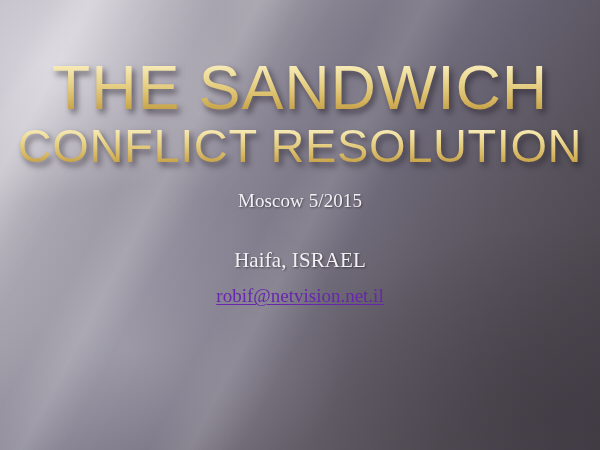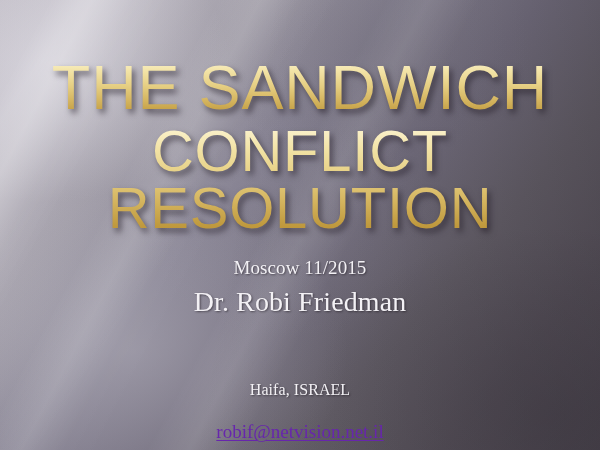--- a/index.html
+++ b/index.html
@@ -113,21 +113,21 @@
         #c09a3e 88%,
         #b98f35 100%);
     -webkit-background-clip: text;
     background-clip: text;
     color: transparent;
     -webkit-text-fill-color: transparent;
     filter: drop-shadow(3px 4px 3px rgba(32,26,36,0.62));
     padding: 1px 0 3px 0;
   }
 
-  .title-line.l2 { font-size: 58px; }
+  .title-line.l2 { font-size: 47px; }
 
   .subtitle-block {
     width: 100%;
     text-align: center;
     color: #f3f1f5;
     text-shadow: 1px 1px 2px rgba(25,20,28,0.55);
   }
 
   .sub-venue {
     margin-top: 18px;
@@ -135,28 +135,28 @@
     letter-spacing: 0.004em;
   }
 
   .sub-presenter {
     margin-top: 7px;
     font-size: 28px;
     letter-spacing: 0.004em;
   }
 
   .sub-location {
-    margin-top: 63px;
-    font-size: 16px;
+    margin-top: 36px;
+    font-size: 21px;
     letter-spacing: 0.004em;
   }
 
   .sub-email {
     display: inline-block;
-    margin-top: 22px;
+    margin-top: 12px;
     font-size: 19px;
     color: #6726ac;
     text-decoration: underline;
     text-underline-offset: 2px;
     text-decoration-thickness: 1px;
     text-shadow: none;
     cursor: pointer;
   }
 </style>
 </head>
@@ -170,22 +170,21 @@
   <div class="bg-layer bg-darken-right"></div>
 
   <div class="content">
 
     <div class="title-block">
       <span class="title-line l1">THE SANDWICH</span>
       <span class="title-line l2">CONFLICT RESOLUTION</span>
     </div>
 
     <div class="subtitle-block">
-      <div class="sub-venue">Moscow 11/2015</div>
-      <div class="sub-presenter">Dr. Robi Friedman</div>
+      <div class="sub-venue">Moscow 5/2015</div>
       <div class="sub-location">Haifa, ISRAEL</div>
       <div>
         <a class="sub-email" href="#">robif@netvision.net.il</a>
       </div>
     </div>
 
   </div>
 </div>
 
 </body></html>

